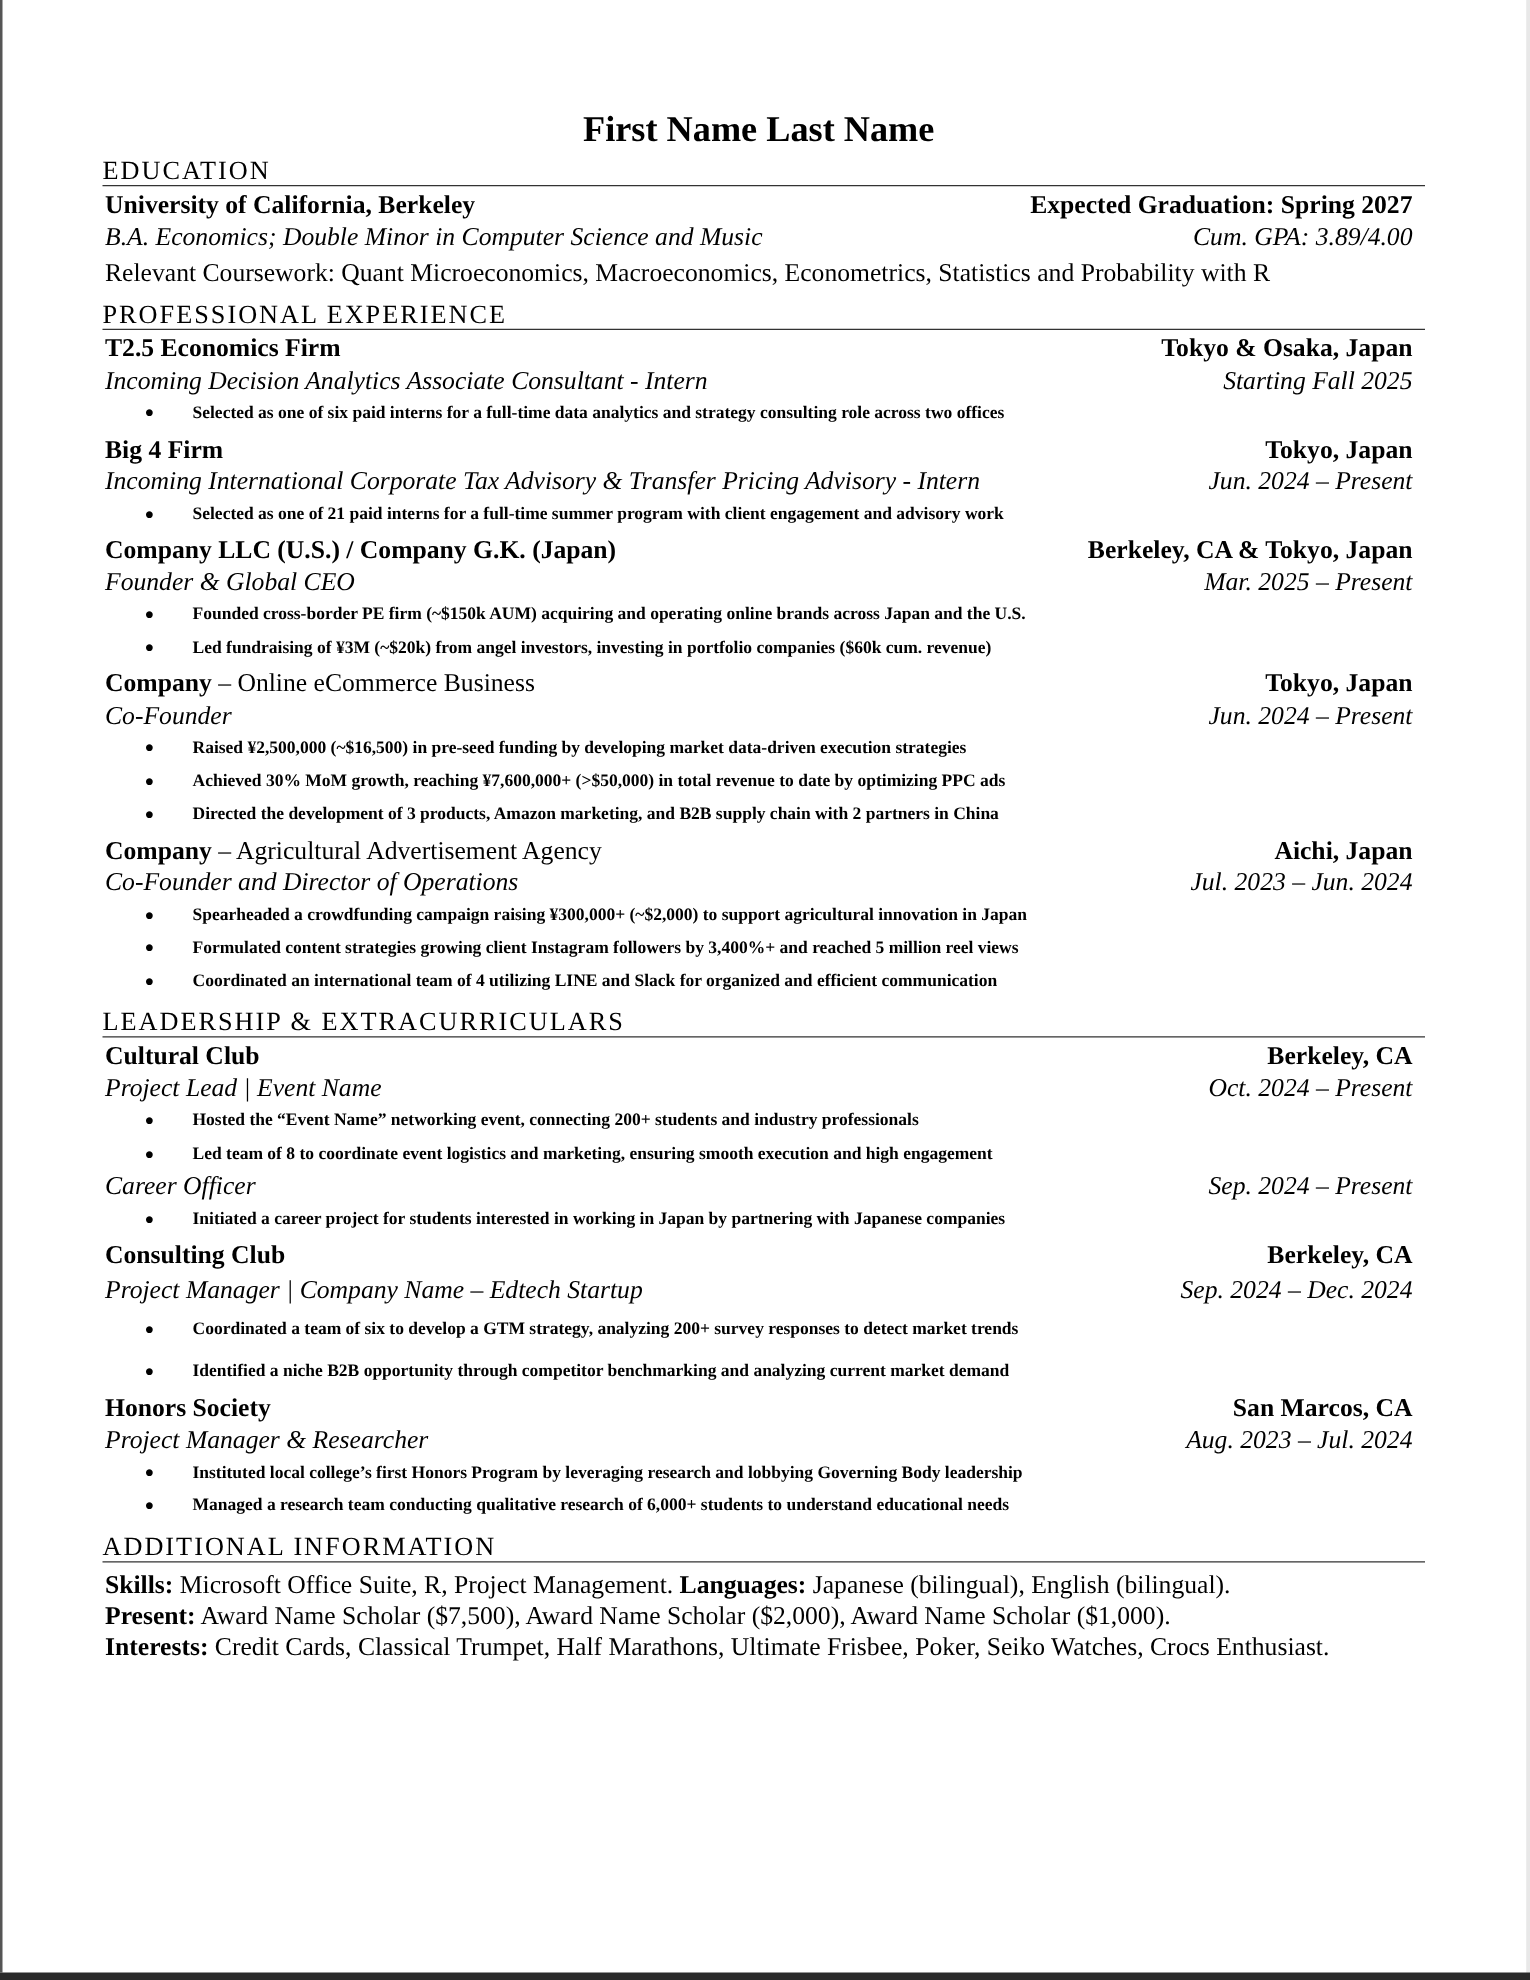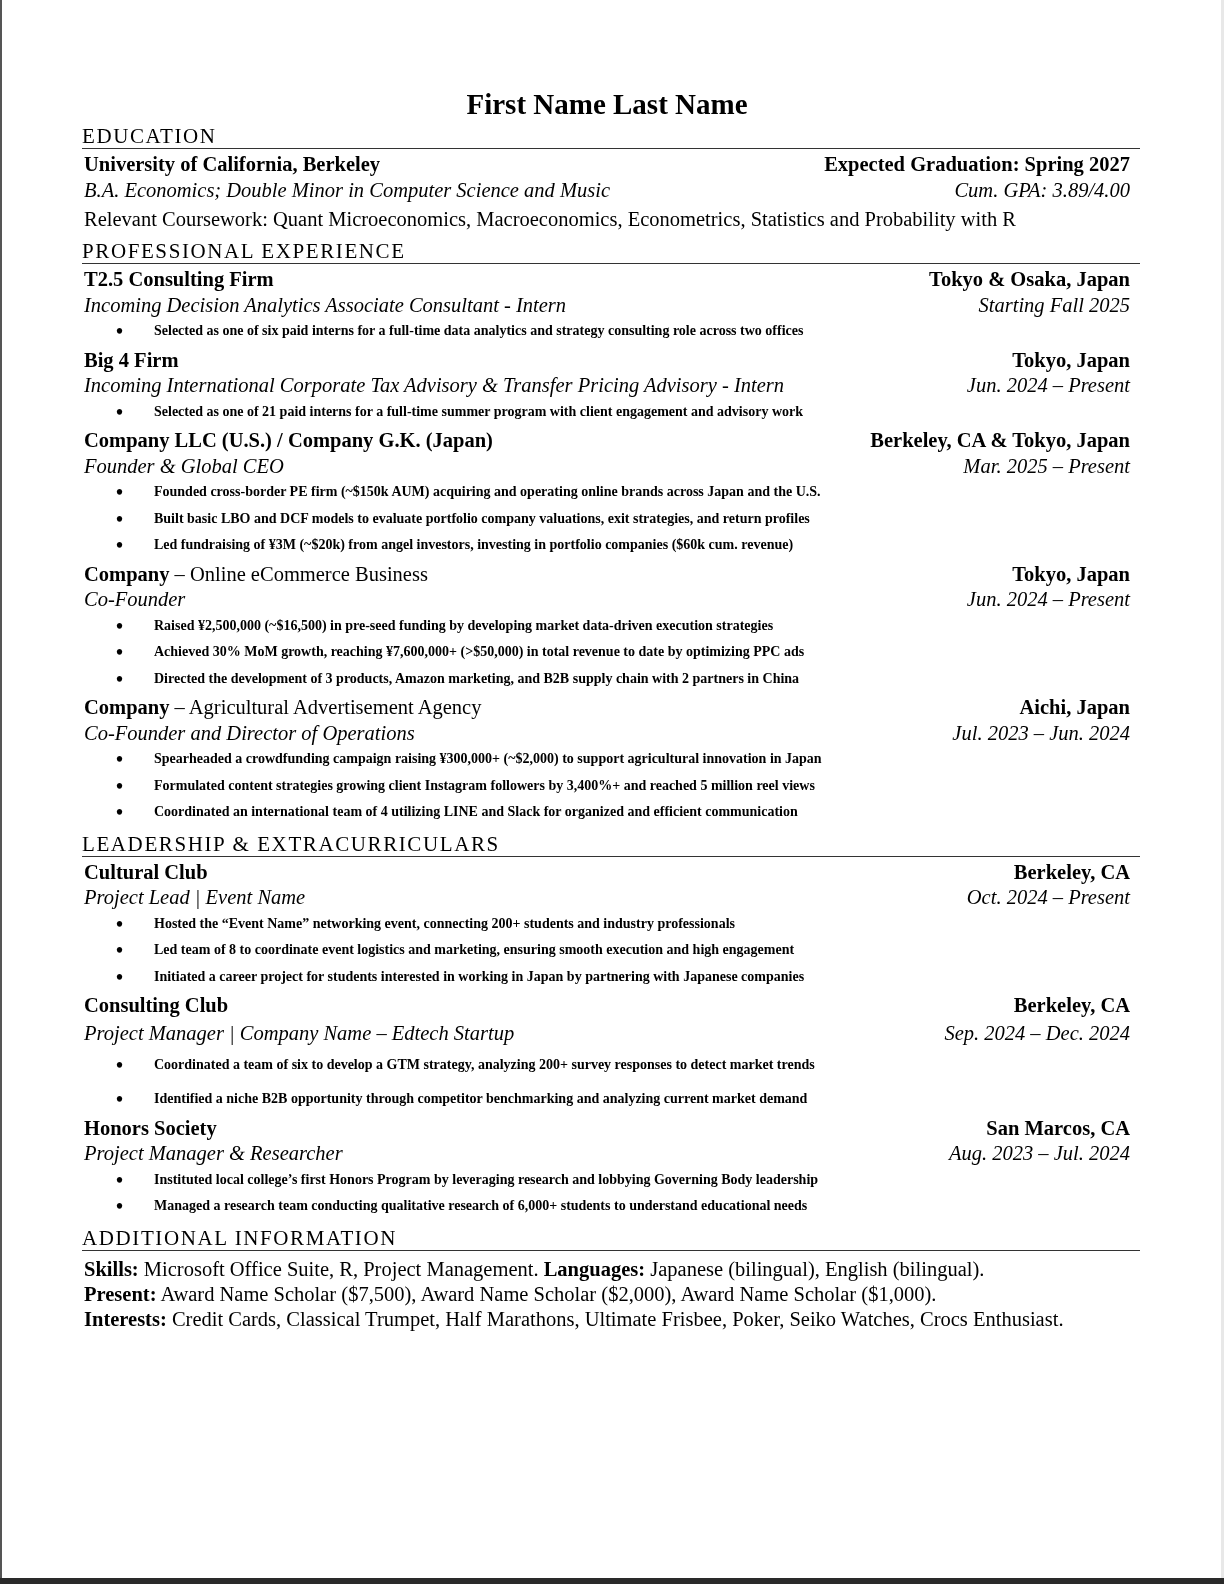--- a/index.html
+++ b/index.html
@@ -55,21 +55,21 @@
       <span class="ital">Cum. GPA: 3.89/4.00</span>
     </div>
     <div class="plain">Relevant Coursework: Quant Microeconomics, Macroeconomics, Econometrics, Statistics and Probability with R</div>
   </div>
   <div class="spacer-sm"></div>
 
   <div class="section-title">PROFESSIONAL EXPERIENCE</div>
 
   <div class="entry">
     <div class="row">
-      <span><b>T2.5 Consulting Firm</b><span></span></span>
+      <span><b>T2.5 Economics Firm</b><span></span></span>
       <span class="bold">Tokyo &amp; Osaka, Japan</span>
     </div>
     <div class="row">
       <span class="ital">Incoming Decision Analytics Associate Consultant - Intern</span>
       <span class="ital">Starting Fall 2025</span>
     </div>
     <ul>
       <li>Selected as one of six paid interns for a full-time data analytics and strategy consulting role across two offices</li>
     </ul>
   </div>
@@ -92,21 +92,20 @@
     <div class="row">
       <span><b>Company LLC (U.S.) / Company G.K. (Japan)</b><span></span></span>
       <span class="bold">Berkeley, CA &amp; Tokyo, Japan</span>
     </div>
     <div class="row">
       <span class="ital">Founder &amp; Global CEO</span>
       <span class="ital">Mar. 2025 – Present</span>
     </div>
     <ul>
       <li>Founded cross-border PE firm (~$150k AUM) acquiring and operating online brands across Japan and the U.S.</li>
-      <li>Built basic LBO and DCF models to evaluate portfolio company valuations, exit strategies, and return profiles</li>
       <li>Led fundraising of ¥3M (~$20k) from angel investors, investing in portfolio companies ($60k cum. revenue)</li>
     </ul>
   </div>
 
   <div class="entry">
     <div class="row">
       <span><b>Company</b><span> – Online eCommerce Business</span></span>
       <span class="bold">Tokyo, Japan</span>
     </div>
     <div class="row">
@@ -145,20 +144,24 @@
       <span class="bold">Berkeley, CA</span>
     </div>
     <div class="row">
       <span class="ital">Project Lead | Event Name</span>
       <span class="ital">Oct. 2024 – Present</span>
     </div>
     <ul>
       <li>Hosted the “Event Name” networking event, connecting 200+ students and industry professionals</li>
       <li>Led team of 8 to coordinate event logistics and marketing, ensuring smooth execution and high engagement</li>
     </ul>
+    <div class="row">
+      <span class="ital">Career Officer</span>
+      <span class="ital">Sep. 2024 – Present</span>
+    </div>
     <ul>
       <li>Initiated a career project for students interested in working in Japan by partnering with Japanese companies</li>
     </ul>
   </div>
 
   <div class="entry">
     <div class="row">
       <span class="bold">Consulting Club</span>
       <span class="bold">Berkeley, CA</span>
     </div>

